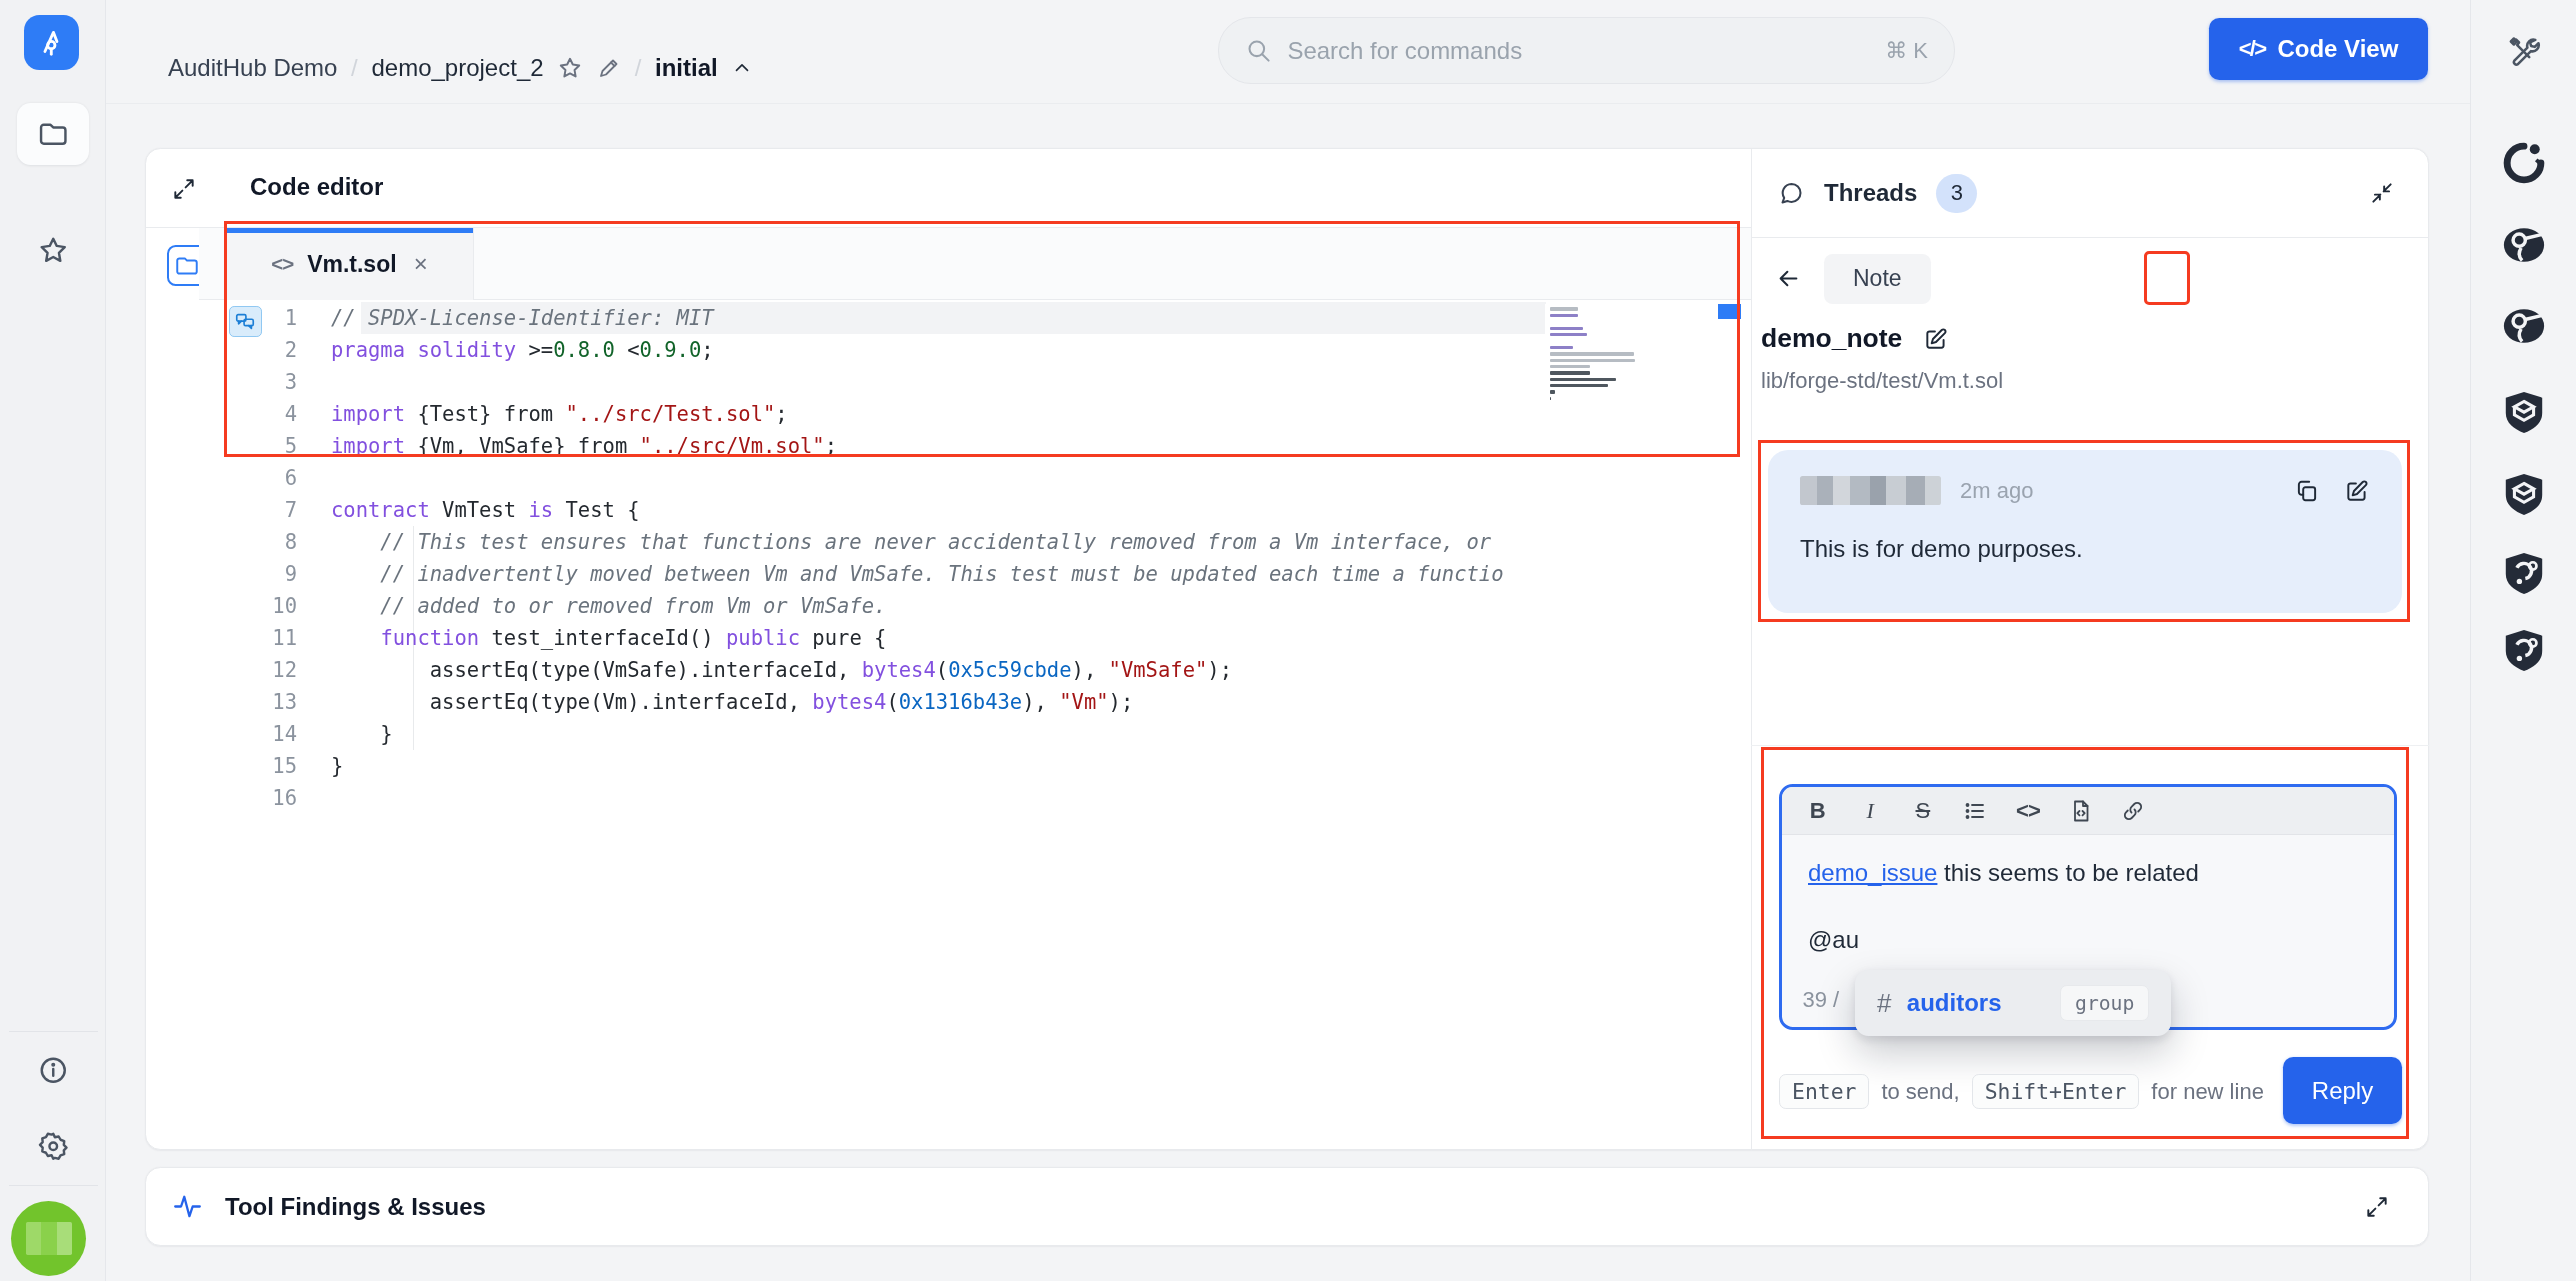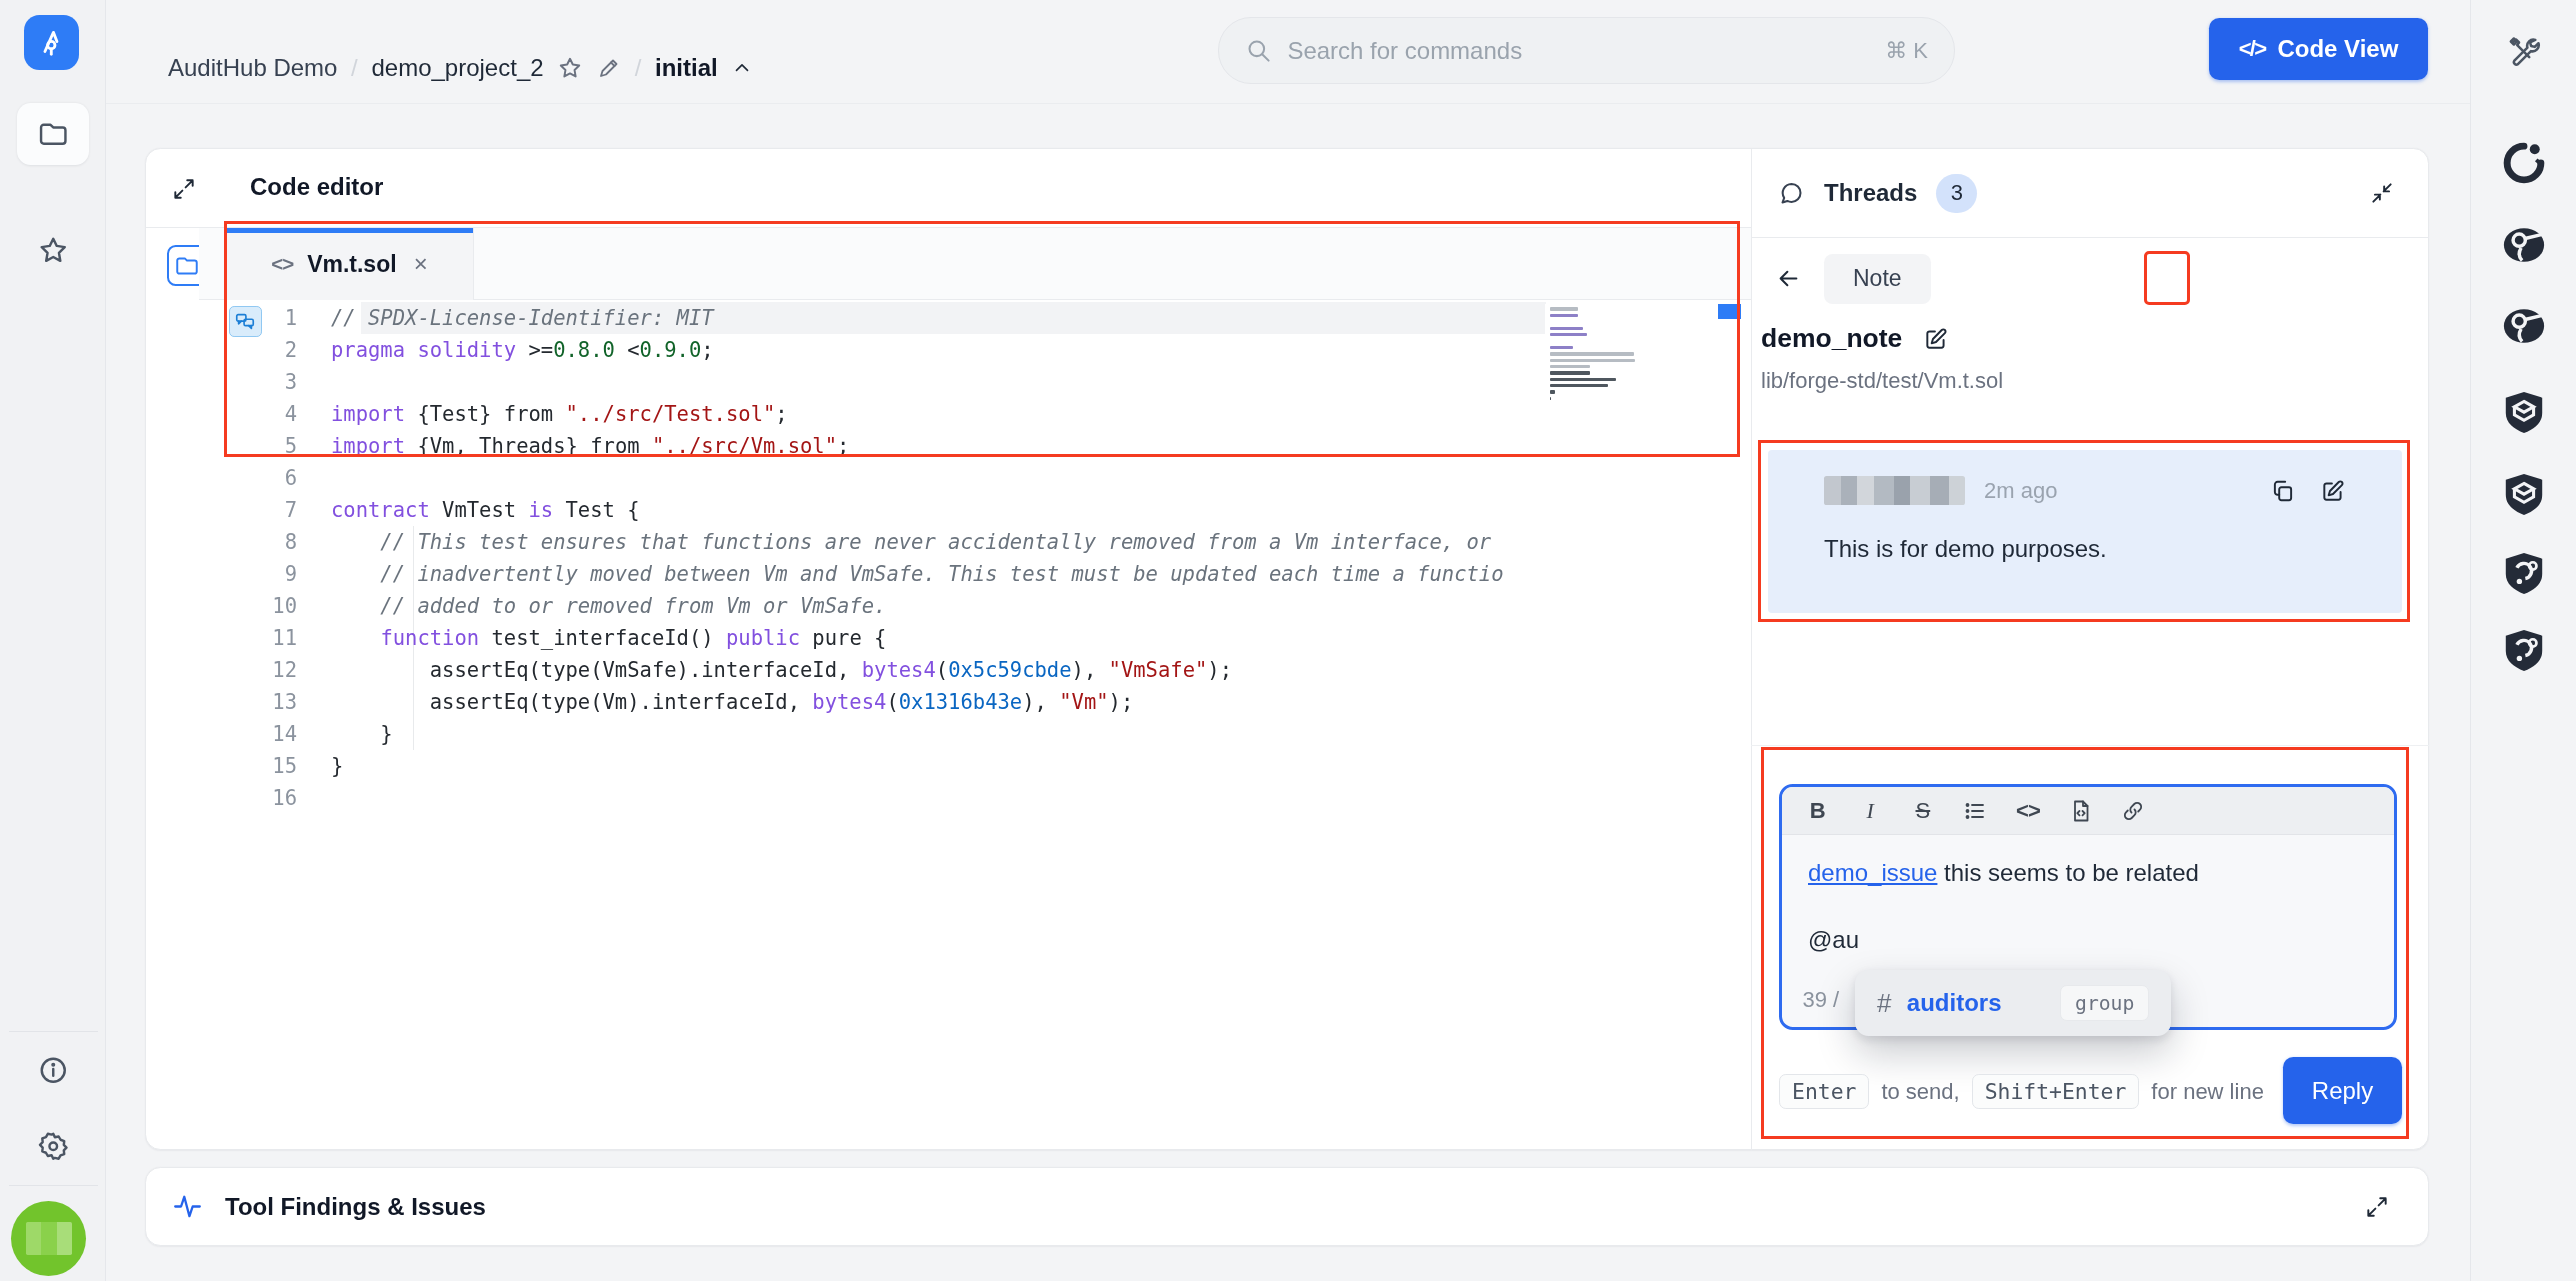--- a/index.html
+++ b/index.html
@@ -77,21 +77,21 @@
   #threads-count{margin-left:19px;min-width:41px;height:39px;border-radius:19.7px;background:#d3e2fb;color:#1f2937;font-size:22px;display:flex;align-items:center;justify-content:center;padding:0 10.3px}
   #threads-collapse{position:absolute;right:34px;color:#1f2937}
   #note-row{left:1605px;top:92px;width:678px;height:75px;display:flex;align-items:center}
   #back-btn{margin-left:24px;color:#1f2937}
   #note-pill{margin-left:22px;height:50px;padding:0 29px;border-radius:8.6px;background:#f3f4f6;color:#374151;font-size:23px;display:flex;align-items:center}
   #note-name-row{left:1615px;top:174px;display:flex;align-items:center;gap:20.5px}
   #note-name{font-size:26.5px;font-weight:bold;color:#111827}
   #note-edit{color:#1f2937}
   #note-path{left:1615px;top:219px;font-size:22px;color:#6b7280}
 
-  #comment-card{left:1622px;top:301px;width:634px;height:163px;background:#e6eefb;border-radius:4px;padding:26px 56px}
+  #comment-card{left:1622px;top:301px;width:634px;height:163px;background:#e6eefb;border-radius:20px;padding:26px 32px}
   #comment-head{display:flex;align-items:center;gap:19px}
   #comment-author{width:141px;height:29px;border-radius:2.6px;background:
      repeating-linear-gradient(90deg,#c2c7ce 0 17px,#aab1ba 17px 32.5px,#d2d6db 32.5px 50px,#b3bac2 50px 70px,#9aa2ac 70px 86px,#c8cdd3 86px 106px,#a6adb6 106px 125px,#cdd2d7 125px 141px)}
   #comment-time{color:#9aa3af;font-size:22px}
   #comment-actions{margin-left:auto;display:flex;gap:24px;color:#1f2937}
   #comment-text{margin-top:30px;font-size:24px;color:#1f2937}
   #section-divider{left:1605px;top:596px;width:678px;height:0.9px;background:#eef0f2}
 
   
   #reply-editor{left:1633px;top:635px;width:618px;height:246px;border:3.4px solid #2e6bf0;border-radius:13.7px;background:#f7f8fa;overflow:hidden}
@@ -301,21 +301,21 @@
       <span class="code-ic">&lt;&gt;</span>
       <span class="tab-name">Vm.t.sol</span>
       <span class="tab-close">×</span>
     </div>
   </div>
   <div id="code-area" class="abs">
       <div class="code-row hl"><span class="ln">1</span><span class="ctext"><span class="tok-cm">// SPDX-License-Identifier: MIT</span></span></div>
       <div class="code-row"><span class="ln">2</span><span class="ctext"><span class="tok-kw">pragma solidity</span><span class="tok-pl"> &gt;=</span><span class="tok-ver">0.8.0</span><span class="tok-pl"> &lt;</span><span class="tok-ver">0.9.0</span><span class="tok-pl">;</span></span></div>
       <div class="code-row"><span class="ln">3</span><span class="ctext"></span></div>
       <div class="code-row"><span class="ln">4</span><span class="ctext"><span class="tok-kw">import</span><span class="tok-pl"> {Test} from </span><span class="tok-str">"../src/Test.sol"</span><span class="tok-pl">;</span></span></div>
-      <div class="code-row"><span class="ln">5</span><span class="ctext"><span class="tok-kw">import</span><span class="tok-pl"> {Vm, Threads} from </span><span class="tok-str">"../src/Vm.sol"</span><span class="tok-pl">;</span></span></div>
+      <div class="code-row"><span class="ln">5</span><span class="ctext"><span class="tok-kw">import</span><span class="tok-pl"> {Vm, VmSafe} from </span><span class="tok-str">"../src/Vm.sol"</span><span class="tok-pl">;</span></span></div>
       <div class="code-row"><span class="ln">6</span><span class="ctext"></span></div>
       <div class="code-row"><span class="ln">7</span><span class="ctext"><span class="tok-kw">contract</span><span class="tok-pl"> VmTest </span><span class="tok-kw">is</span><span class="tok-pl"> Test {</span></span></div>
       <div class="code-row"><span class="ln">8</span><span class="guide"></span><span class="ctext"><span class="tok-cm">    // This test ensures that functions are never accidentally removed from a Vm interface, or</span></span></div>
       <div class="code-row"><span class="ln">9</span><span class="guide"></span><span class="ctext"><span class="tok-cm">    // inadvertently moved between Vm and VmSafe. This test must be updated each time a functio</span></span></div>
       <div class="code-row"><span class="ln">10</span><span class="guide"></span><span class="ctext"><span class="tok-cm">    // added to or removed from Vm or VmSafe.</span></span></div>
       <div class="code-row"><span class="ln">11</span><span class="guide"></span><span class="ctext"><span class="tok-pl">    </span><span class="tok-kw">function</span><span class="tok-pl"> test_interfaceId() </span><span class="tok-kw">public</span><span class="tok-pl"> pure {</span></span></div>
       <div class="code-row"><span class="ln">12</span><span class="guide"></span><span class="ctext"><span class="tok-pl">        assertEq(type(VmSafe).interfaceId, </span><span class="tok-kw">bytes4</span><span class="tok-pl">(</span><span class="tok-num">0x5c59cbde</span><span class="tok-pl">), </span><span class="tok-str">"VmSafe"</span><span class="tok-pl">);</span></span></div>
       <div class="code-row"><span class="ln">13</span><span class="guide"></span><span class="ctext"><span class="tok-pl">        assertEq(type(Vm).interfaceId, </span><span class="tok-kw">bytes4</span><span class="tok-pl">(</span><span class="tok-num">0x1316b43e</span><span class="tok-pl">), </span><span class="tok-str">"Vm"</span><span class="tok-pl">);</span></span></div>
       <div class="code-row"><span class="ln">14</span><span class="guide"></span><span class="ctext"><span class="tok-pl">    }</span></span></div>
       <div class="code-row"><span class="ln">15</span><span class="ctext"><span class="tok-pl">}</span></span></div>

